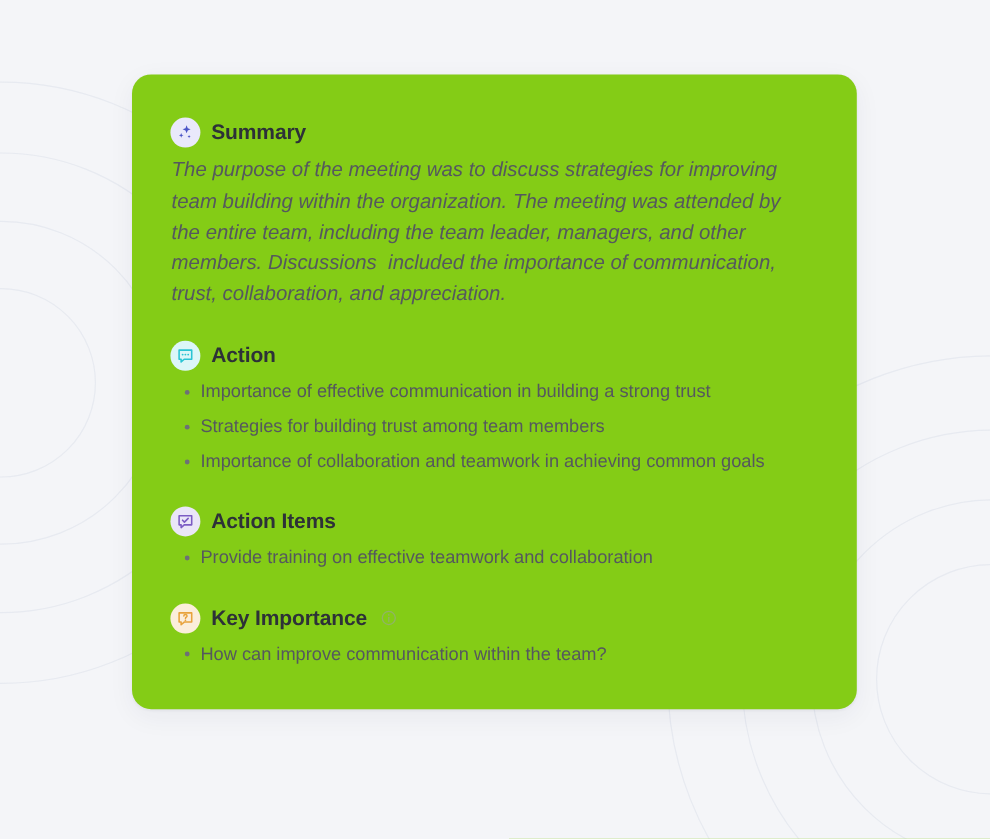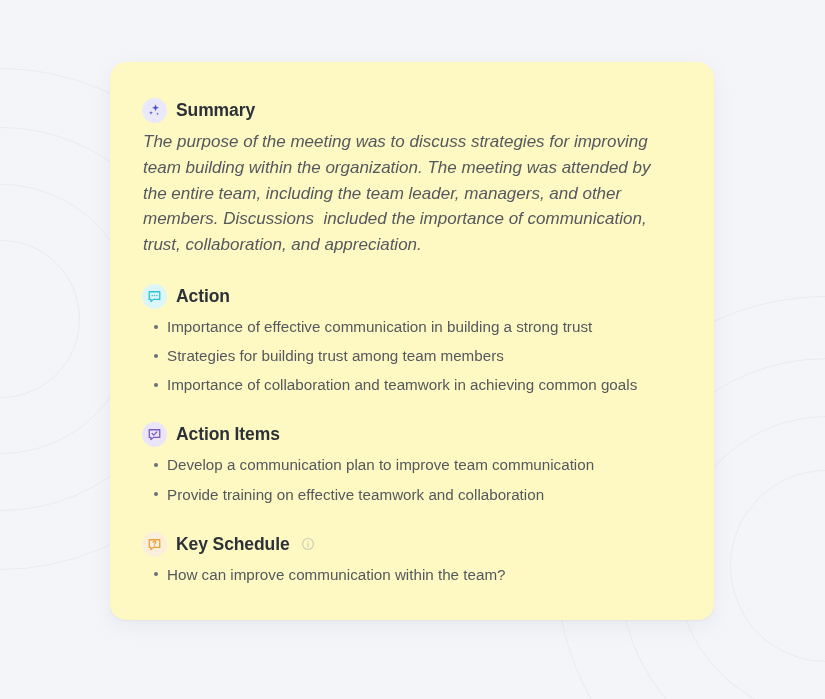--- a/index.html
+++ b/index.html
@@ -39,21 +39,21 @@
   .ring-right-3 { width: 416px; height: 416px; left: 618px; top: 358px; }
   .ring-right-4 { width: 540px; height: 540px; left: 556px; top: 296px; }
 
   
   .card {
     position: absolute;
     left: 110px;
     top: 62px;
     width: 604px;
     box-sizing: border-box;
-    background: #fef9c3;
+    background: #84cc16;
     border-radius: 16px;
     padding: 36px 40px 34px 32px;
     box-shadow: 0 1px 2px rgba(32, 40, 77, 0.05),
                 0 6px 22px rgba(32, 40, 77, 0.055);
     z-index: 1;
   }
 
   
   .section { margin-bottom: 0; }
   .section + .section { margin-top: 26px; }
@@ -191,35 +191,34 @@
     <div class="section-head">
       <span class="sec-icon icon-action">
         <svg width="15" height="15" viewBox="0 0 24 24" aria-hidden="true">
           <path d="M3.6 4.4h16.8v12.2H10.4l-4.1 3.6v-3.6H3.6z" fill="none" stroke="#7c5cc4" stroke-width="2.1" stroke-linejoin="round"></path>
           <path d="M8.2 10.4l2.5 2.6 5-5.1" fill="none" stroke="#7c5cc4" stroke-width="2.1" stroke-linecap="round" stroke-linejoin="round"></path>
         </svg>
       </span>
       <span class="section-title">Action Items</span>
     </div>
     <ul class="bullets">
-      <li>Develop a communication plan to improve team communication</li>
       <li>Provide training on effective teamwork and collaboration</li>
     </ul>
   </div>
 
   <div class="section">
     <div class="section-head">
       <span class="sec-icon icon-question">
         <svg width="15" height="15" viewBox="0 0 24 24" aria-hidden="true">
           <path d="M3.6 4.4h16.8v12.2H10.4l-4.1 3.6v-3.6H3.6z" fill="none" stroke="#e8a33d" stroke-width="2.1" stroke-linejoin="round"></path>
           <path d="M9.9 8.6c0-1.3 1-2.2 2.2-2.2s2.1.9 2.1 2.1c0 1.6-2.1 1.6-2.1 3.2" fill="none" stroke="#e8a33d" stroke-width="2" stroke-linecap="round"></path>
           <circle cx="12.05" cy="14.3" r="1.15" fill="#e8a33d"></circle>
         </svg>
       </span>
-      <span class="section-title">Key Schedule</span>
+      <span class="section-title">Key Importance</span>
       <span class="info-icon">
         <svg width="14" height="14" viewBox="0 0 24 24" aria-hidden="true">
           <circle cx="12" cy="12" r="9.3" fill="none" stroke="#9aa0ab" stroke-width="1.8"></circle>
           <circle cx="12" cy="7.6" r="1.15" fill="#9aa0ab"></circle>
           <path d="M12 11v6" fill="none" stroke="#9aa0ab" stroke-width="1.8" stroke-linecap="round"></path>
         </svg>
       </span>
     </div>
     <ul class="bullets">
       <li>How can improve communication within the team?</li>

